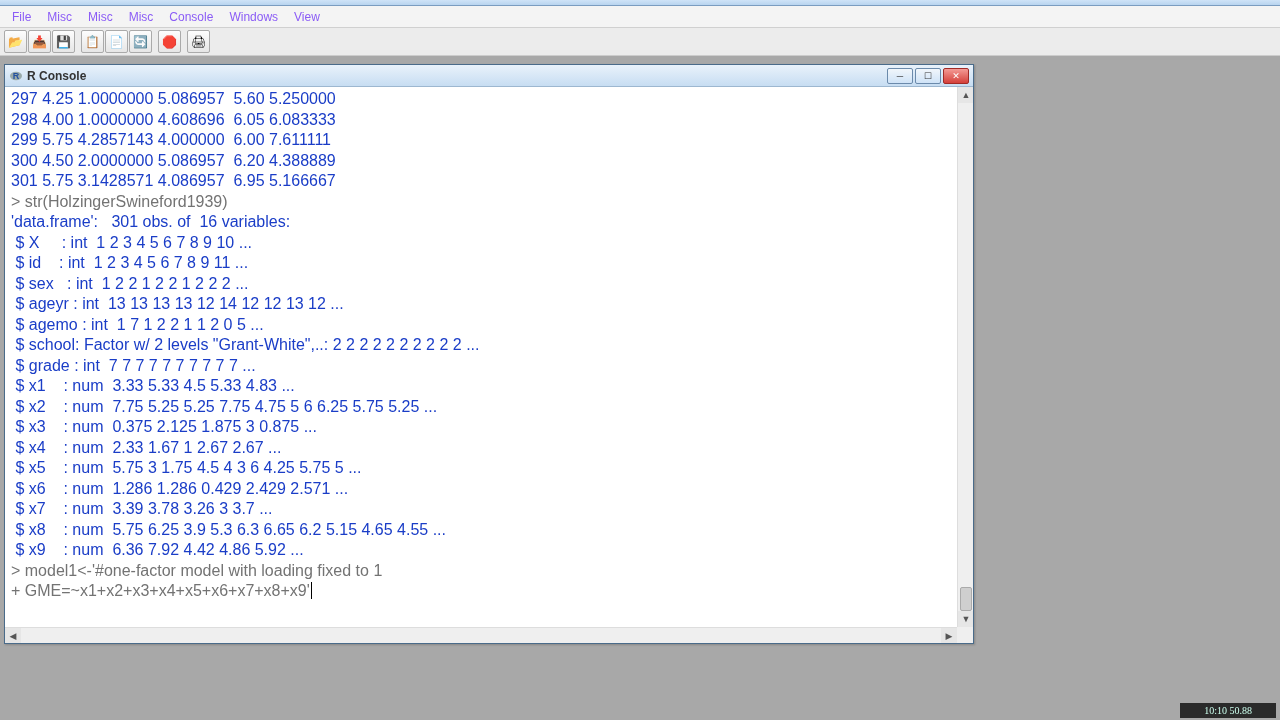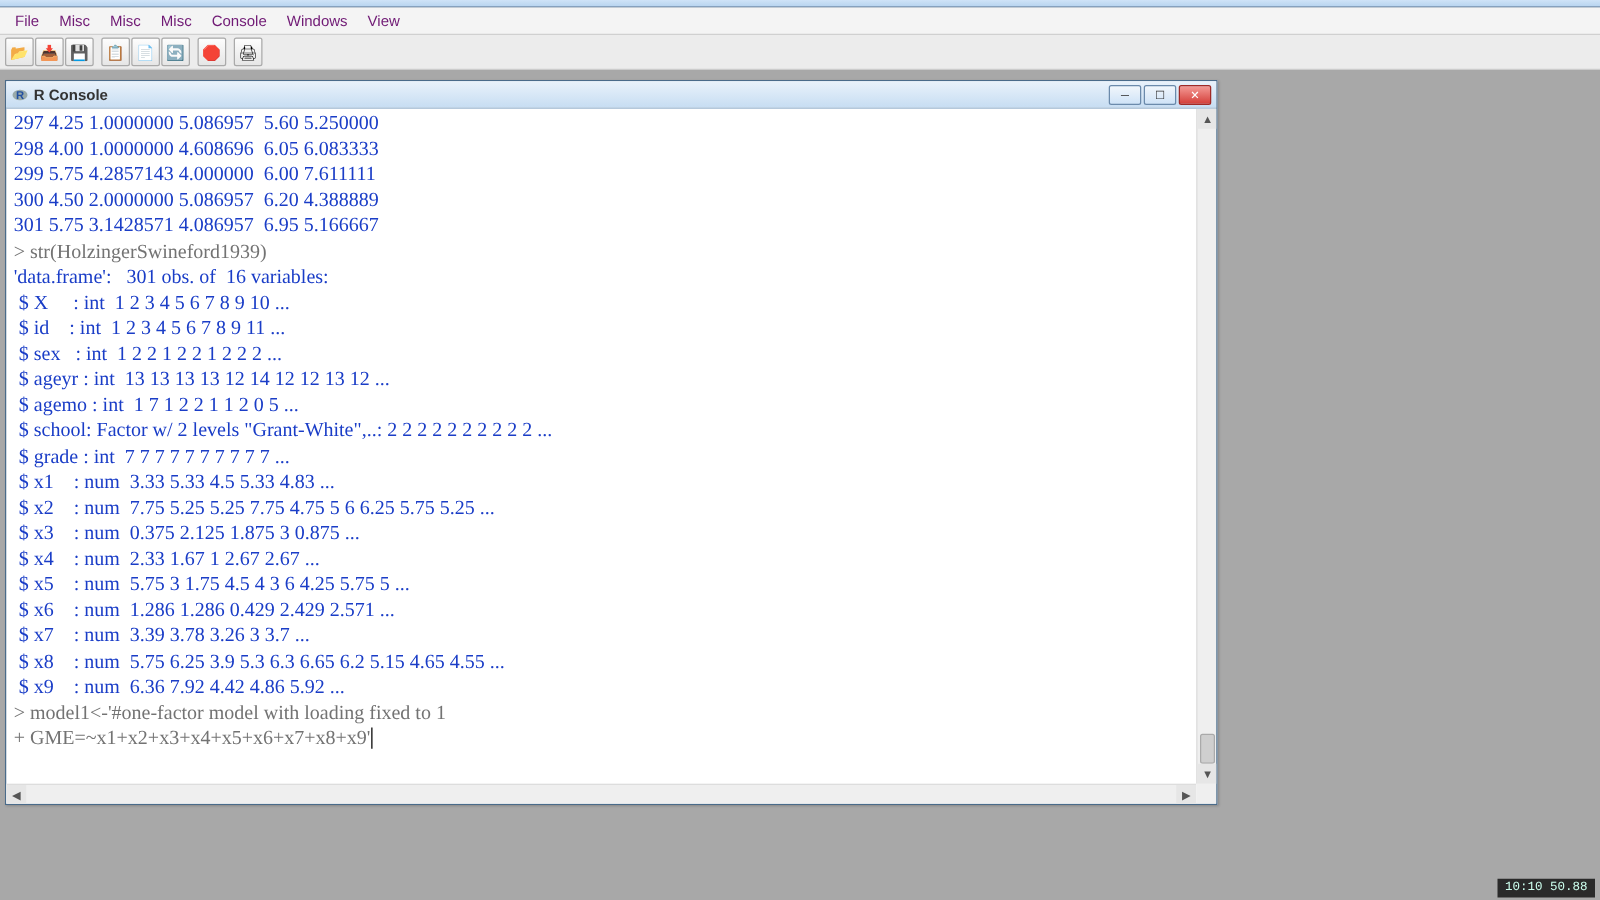--- a/index.html
+++ b/index.html
@@ -21,21 +21,21 @@
     background: #f4f4f4;
     border-bottom: 1px solid #d0d0d0;
     height: 22px;
     display: flex;
     align-items: center;
     padding: 0 4px;
   }
   .menu-item {
     padding: 2px 8px;
     cursor: pointer;
-    color: #701a75;
+    color: #8b5cf6;
   }
   .toolbar {
     background: #ececec;
     border-bottom: 1px solid #ccc;
     height: 28px;
     display: flex;
     align-items: center;
     padding: 2px 4px;
     gap: 1px;
   }
@@ -95,21 +95,21 @@
   .win-max { background: linear-gradient(#f1f6fb,#cfe3f7); }
   .win-close { background: linear-gradient(#f49a95,#d43f3a); color:#fff; border-color:#a02a26;}
   .console-wrap {
     flex: 1;
     position: relative;
     overflow: hidden;
   }
   .console {
     position:absolute;
     top:0; left:0; right:16px; bottom:16px;
-    font-family: Liberation Serif, serif;
+    font-family: Liberation Sans, sans-serif;
     font-size: 16px;
     line-height: 20.5px;
     white-space: pre;
     padding: 2px 6px;
     color: #1a3dc7;
     overflow:hidden;
   }
   .red { color: #737373; }
   .vscroll {
     position:absolute; right:0; top:0; bottom:16px; width:16px;
@@ -138,21 +138,21 @@
   }
   .hscroll .l{left:0;} .hscroll .r{right:0;}
   .corner { position:absolute; right:0; bottom:0; width:16px; height:16px; background:#efefef;}
   .cursor {
     display:inline-block; width:1px; height:17px; background:#000;
     vertical-align: text-bottom; margin-left:1px;
   }
   .clock {
     position:absolute; right:4px; bottom:2px;
     background:#2a2a2a; color:#cfe; font-size:10px;
-    padding:2px 6px; font-family: Liberation Mono, monospace;
+    padding:2px 24px; font-family: Liberation Serif, serif;
   }
 </style>
 </head>
 <body>
 
 <div class="titlebar"></div>
 
 <div class="menubar">
   <div class="menu-item">File</div>
   <div class="menu-item">Misc</div>

